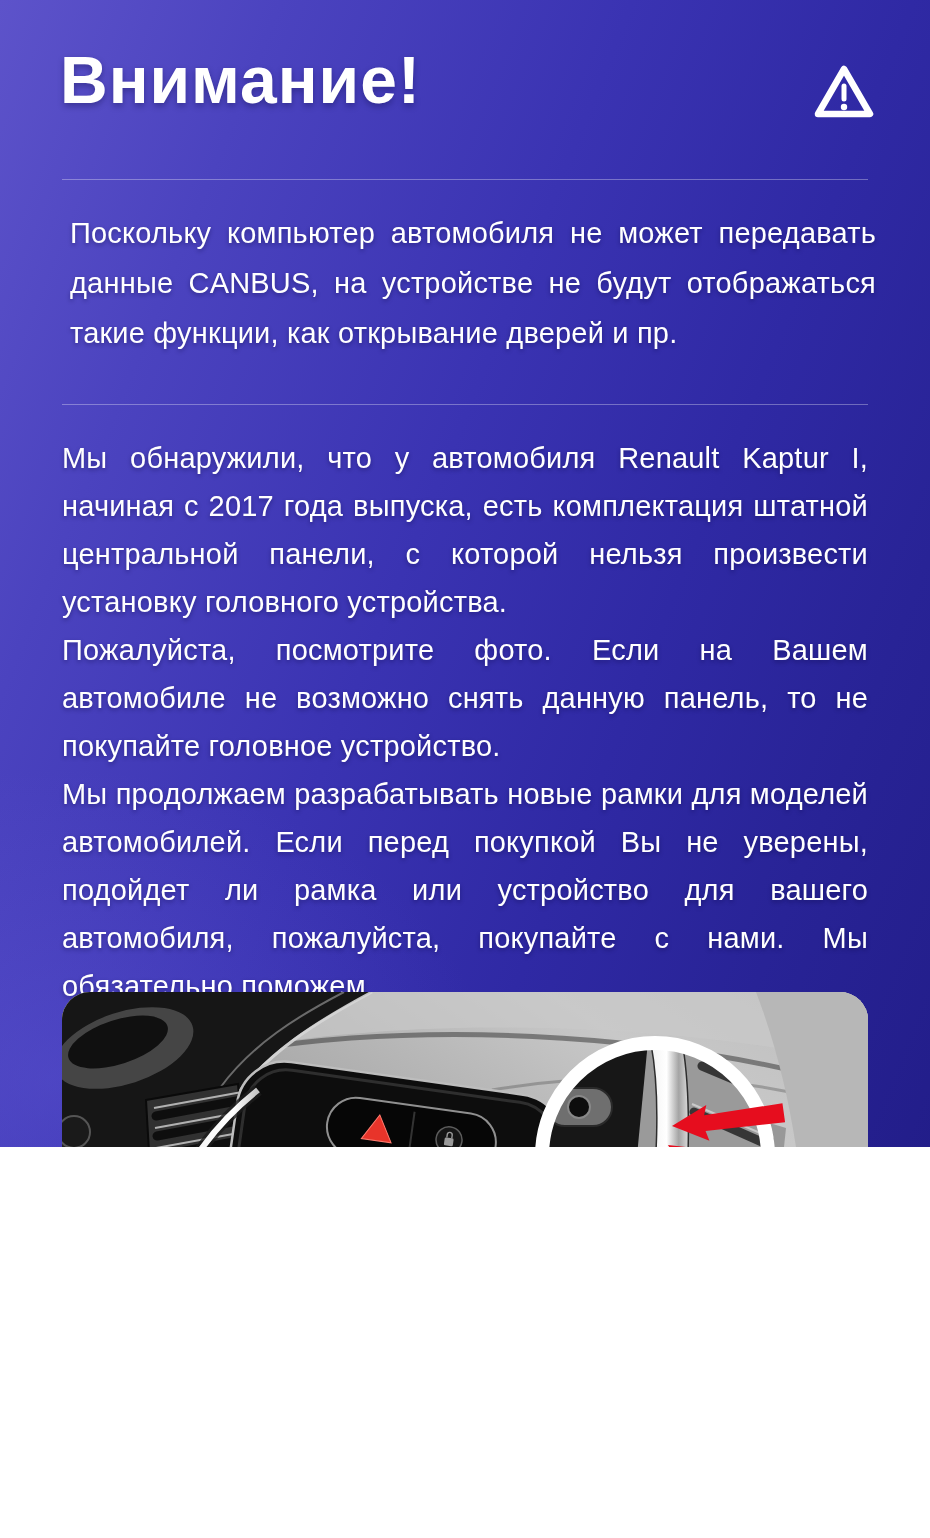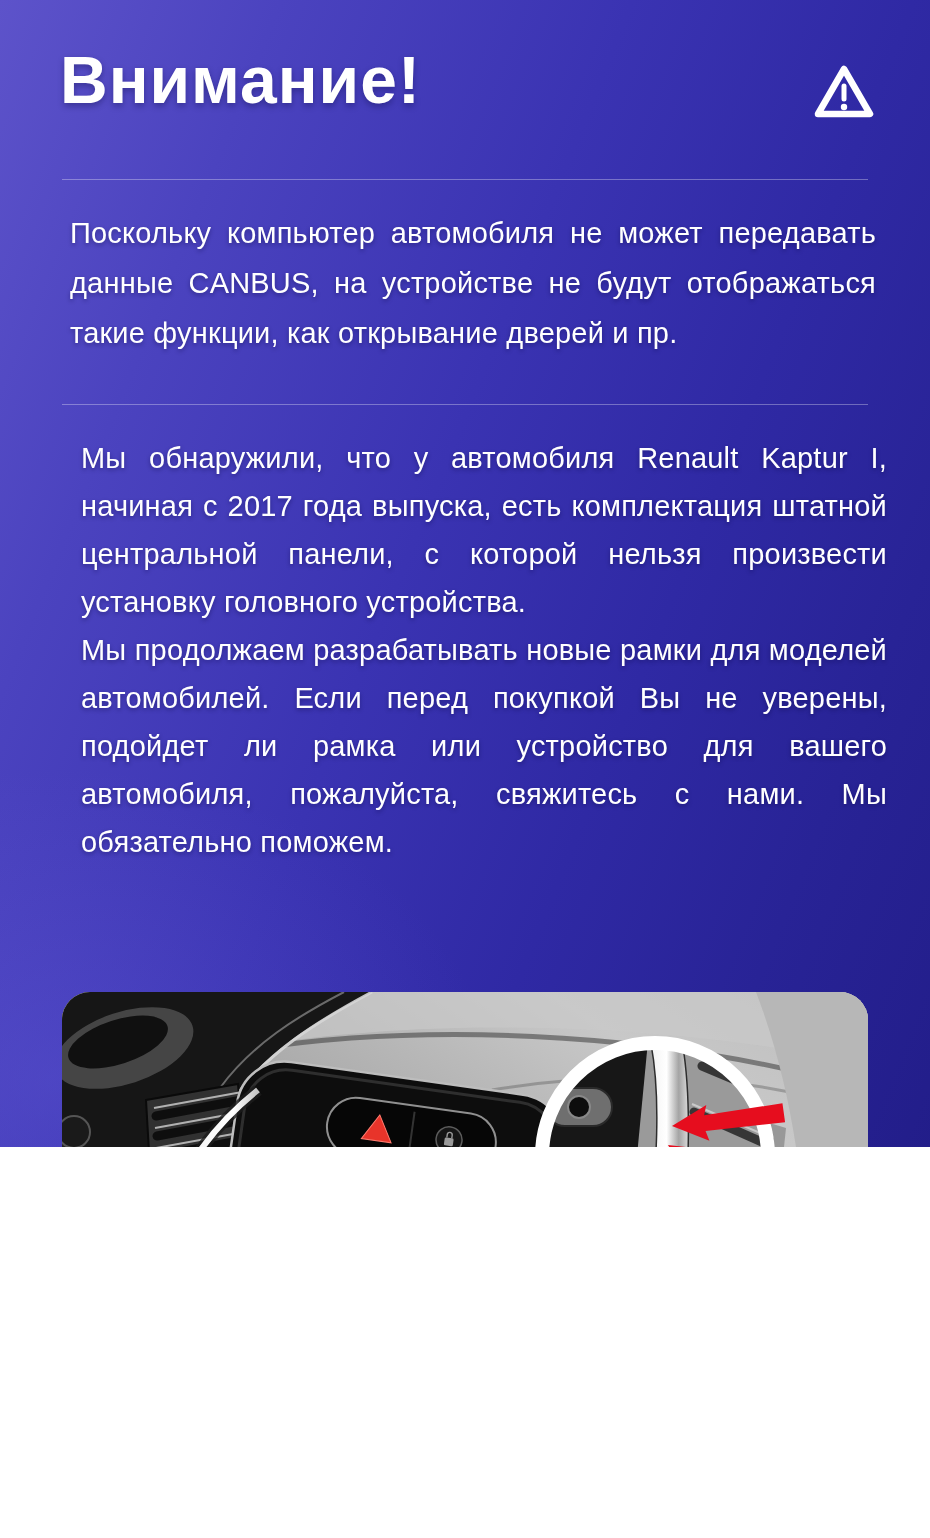--- a/index.html
+++ b/index.html
@@ -21,21 +21,21 @@
     position:absolute;left:62px;width:806px;height:1px;border:none;margin:0;
     background:rgba(255,255,255,0.32);
   }
   .d1{top:179px;} .d2{top:404px;}
   .para{
     position:absolute;left:62px;width:806px;margin:0;
     color:#fff;font-size:29px;letter-spacing:.2px;
     text-align:justify;text-shadow:0 2px 4px rgba(10,8,60,.4);
   }
   .p-canbus{top:208px;line-height:50px;margin-left:8px;}
-  .text-block{position:absolute;left:62px;top:434px;width:806px;margin-left:19px;}
+  .text-block{position:absolute;left:62px;top:434px;width:806px;}
   .text-block p{
     margin:0;color:#fff;font-size:29px;line-height:48px;letter-spacing:.2px;
     text-align:justify;text-shadow:0 2px 4px rgba(10,8,60,.4);
   }
   .photo{
     position:absolute;left:62px;top:992px;width:806px;height:506px;margin:0;
     border-radius:28px;overflow:hidden;background:#888;
   }
   .photo svg{display:block;}
   .mono{font-family:"DejaVu Sans",sans-serif;}
@@ -54,21 +54,22 @@
   </svg>
 
   <hr class="divider d1">
 
   <p class="para p-canbus">Поскольку компьютер автомобиля не может передавать данные CANBUS, на устройстве не будут отображаться такие функции, как открывание дверей и пр.</p>
 
   <hr class="divider d2">
 
   <div class="text-block">
     <p>Мы обнаружили, что у автомобиля Renault Kaptur I, начиная с 2017 года выпуска, есть комплектация штатной центральной панели, с которой нельзя произвести установку головного устройства.</p>
-    <p>Мы продолжаем разрабатывать новые рамки для моделей автомобилей. Если перед покупкой Вы не уверены, подойдет ли рамка или устройство для вашего автомобиля, пожалуйста, свяжитесь с нами. Мы обязательно поможем.</p>
+    <p>Пожалуйста, посмотрите фото. Если на Вашем автомобиле не возможно снять данную панель, то не покупайте головное устройство.</p>
+    <p>Мы продолжаем разрабатывать новые рамки для моделей автомобилей. Если перед покупкой Вы не уверены, подойдет ли рамка или устройство для вашего автомобиля, пожалуйста, покупайте с нами. Мы обязательно поможем.</p>
   </div>
 
   <figure class="photo">
     <svg viewBox="0 0 806 506" width="806" height="506">
       <defs>
         <linearGradient id="gBg" x1="0" y1="1" x2="1" y2="0">
           <stop offset="0" stop-color="#6a6a6a"></stop>
           <stop offset="0.45" stop-color="#9e9e9e"></stop>
           <stop offset="0.8" stop-color="#c8c8c8"></stop>
           <stop offset="1" stop-color="#bdbdbd"></stop>

